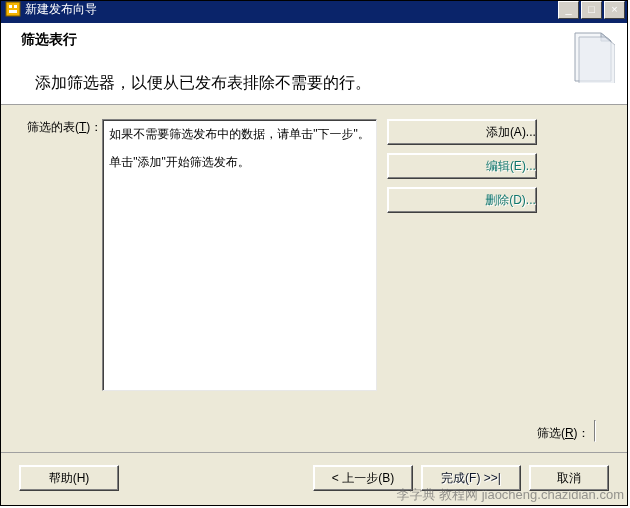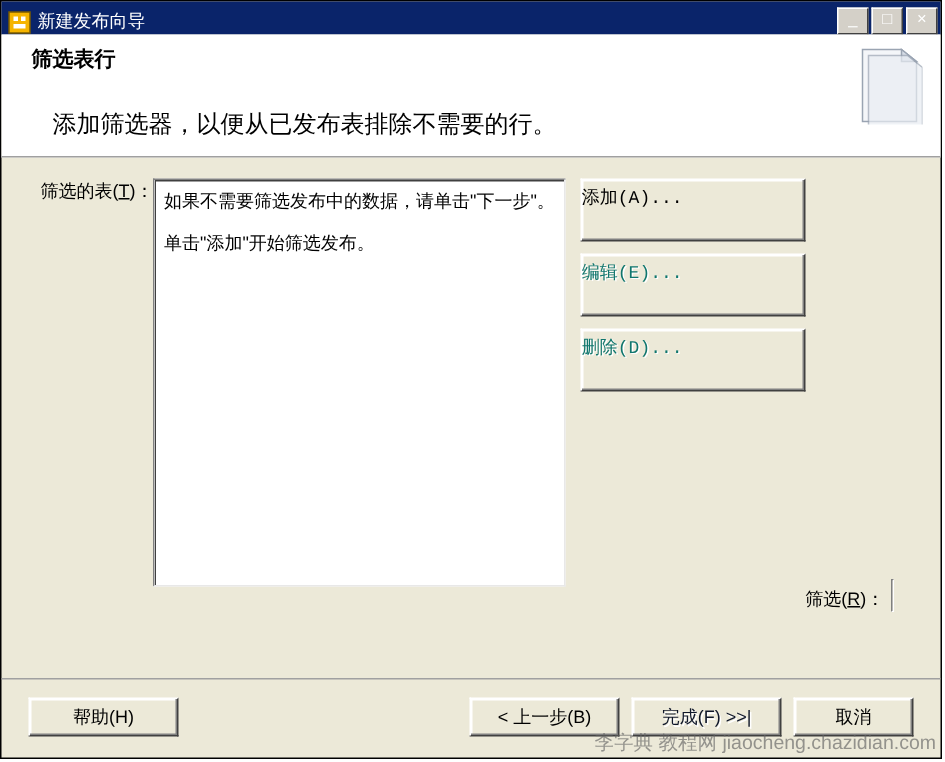--- a/index.html
+++ b/index.html
@@ -18,21 +18,21 @@
   border: 1px solid #000;
   background: #ece9d8;
   display: flex;
   flex-direction: column;
 }
 .titlebar {
   height: 22px;
   background: linear-gradient(#0a246a, #0a246a);
   color: #fff;
   display: flex;
-  align-items: flex-end;
+  align-items: flex-start;
   padding: 0 2px 0 4px;
 }
 .titlebar .app-icon {
   width: 16px; height: 16px;
   margin-right: 4px;
   display: inline-flex;
   align-items: center;
   justify-content: center;
 }
 .titlebar .title { flex: 1; font-size: 12px; }
@@ -84,30 +84,29 @@
   border-left: 1px solid #808080;
   border-right: 1px solid #e8e8e8;
   border-bottom: 1px solid #e8e8e8;
   box-shadow: inset 1px 1px 0 #404040, inset -1px -1px 0 #fff;
   padding: 4px 6px;
   line-height: 20px;
   overflow: auto;
 }
 .side-buttons { width: 150px; display: flex; flex-direction: column; gap: 8px; }
 .wbtn {
-  height: 42px;
+  height: 26px;
   background: #ece9d8;
   border: 1px solid #fff;
   border-right-color: #404040;
   border-bottom-color: #404040;
   box-shadow: inset -1px -1px 0 #808080, inset 1px 1px 0 #fff;
-  text-align: left;
+  text-align: right;
   line-height: 24px;
   cursor: default;
-  font-family: Liberation Mono, monospace;
 }
 .wbtn.disabled { color: #0f766e; text-shadow: 1px 1px 0 #fff; }
 
 .filter-row {
   display: flex;
   align-items: flex-end;
   margin-top: 31px;
   gap: 4px;
 }
 .filter-row .fld {
@@ -120,21 +119,20 @@
   border-bottom: 1px solid #fff;
   box-shadow: inset 1px 1px 0 #404040;
 }
 
 .footer {
   border-top: 1px solid #a0a0a0;
   padding: 12px 18px 14px 18px;
   display: flex;
   gap: 8px;
   align-items: center;
-  margin-top: 34px;
 }
 .footer .spacer { flex: 1; }
 .fbtn {
   min-width: 100px;
   height: 26px;
   padding: 0 10px;
   background: #ece9d8;
   border: 1px solid #fff;
   border-right-color: #404040;
   border-bottom-color: #404040;

